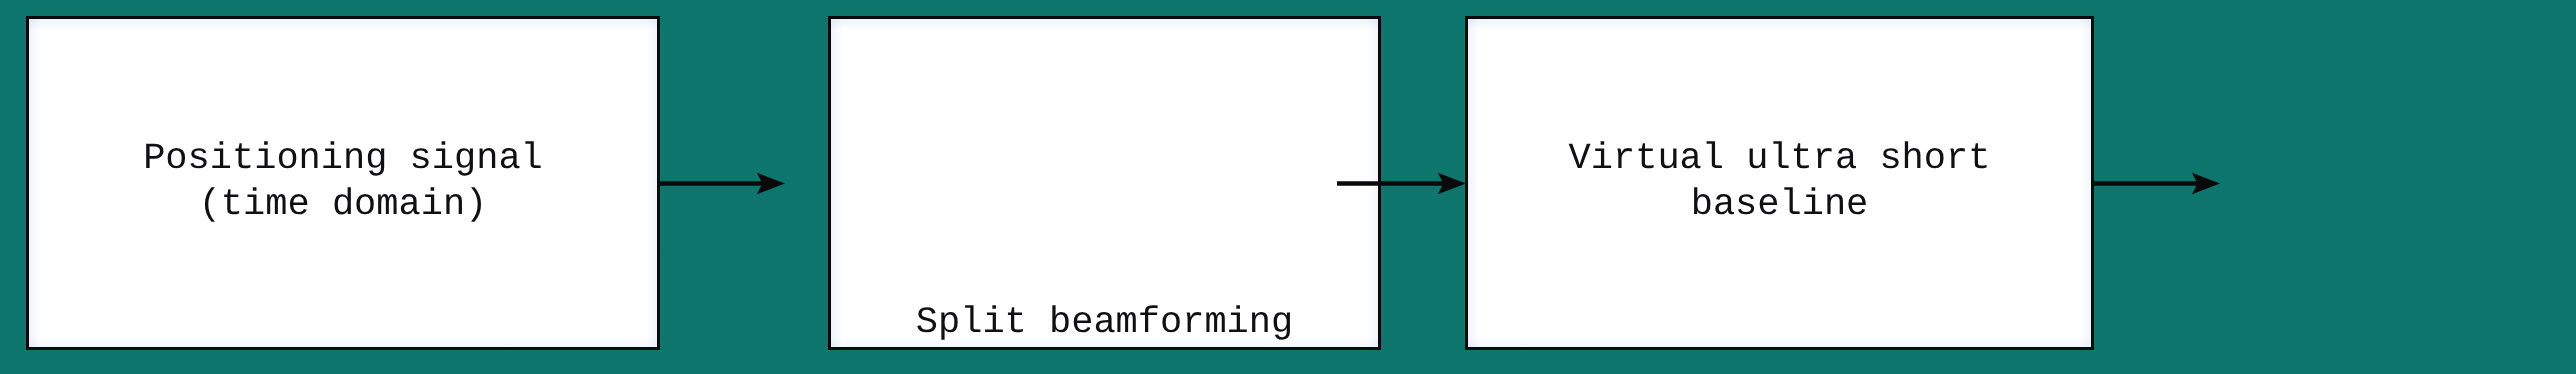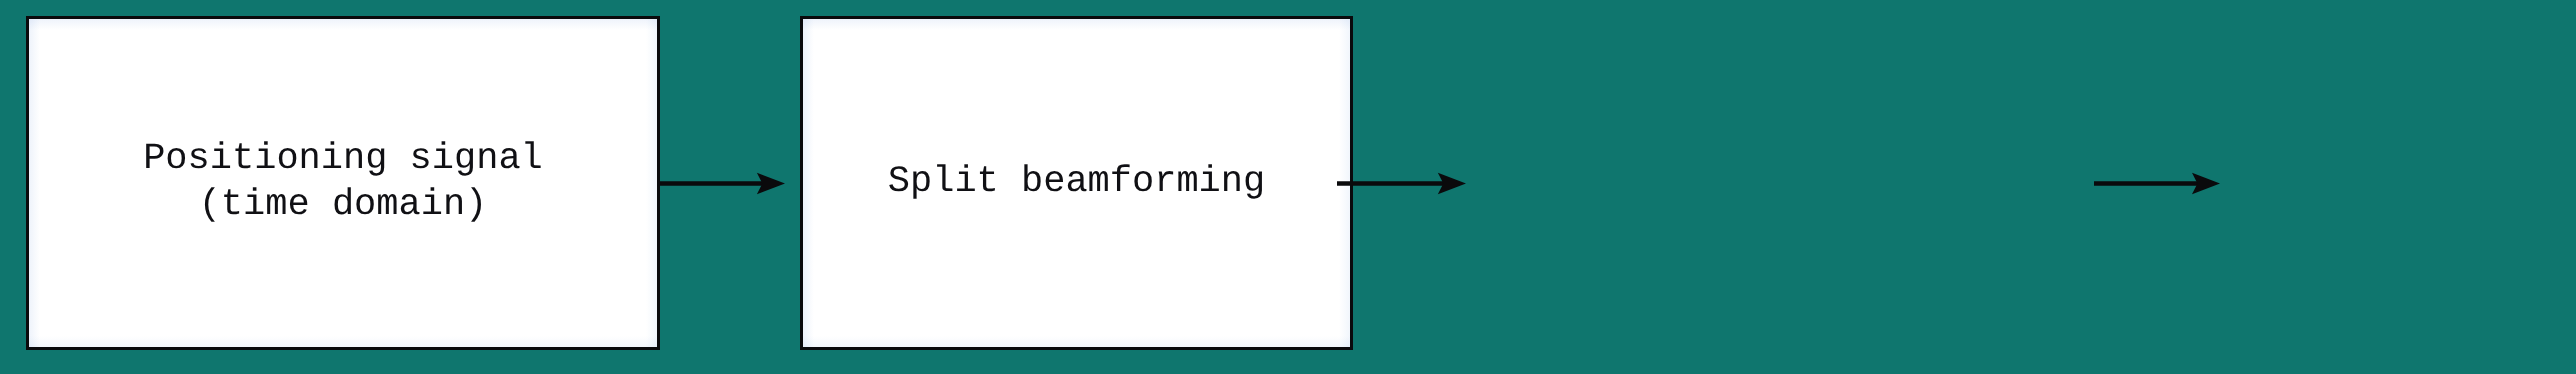--- a/index.html
+++ b/index.html
@@ -46,21 +46,21 @@
     text-rendering: geometricPrecision;
   }
 
   .proc-label.serif-label {
     font-family: "Liberation Serif", "DejaVu Serif", serif;
     font-size: 37px;
   }
 
   
   #box-positioning-signal { left: 26px;   top: 15.6px; width: 634px; height: 334px; }
-  #box-split-beamforming  { left: 800px; top: 15.6px; width: 553px; height: 334px; }
+  #box-split-beamforming  { left: 828px; top: 15.6px; width: 553px; height: 334px; align-items: flex-end; }
   #box-virtual-baseline   { left: 1465px; top: 15.6px; width: 629px; height: 334px; }
   #box-doa                { left: 2220px; top: 15.6px; width: 327px; height: 334px; }
 
   
   .arrow {
     position: absolute;
     height: 31px;
     display: block;
   }
   #arrow-1 { left: 660px;  top: 168px; width: 125px; }
@@ -92,20 +92,24 @@
     <span class="proc-label">Split beamforming</span>
   </div>
 
   <div class="arrow" id="arrow-2">
     <svg viewBox="0 0 165 40" preserveAspectRatio="none">
       <line class="arrow-shaft" x1="0" y1="20" x2="137" y2="20"></line>
       <polygon class="arrow-head" points="129,6 165,20 129,34 136,20"></polygon>
     </svg>
   </div>
 
+  <div class="proc-box" id="box-virtual-baseline">
+    <span class="proc-label">Virtual ultra short
+baseline</span>
+  </div>
 
   <div class="arrow" id="arrow-3">
     <svg viewBox="0 0 162 40" preserveAspectRatio="none">
       <line class="arrow-shaft" x1="0" y1="20" x2="134" y2="20"></line>
       <polygon class="arrow-head" points="126,6 162,20 126,34 133,20"></polygon>
     </svg>
   </div>
 
 
 </div>

